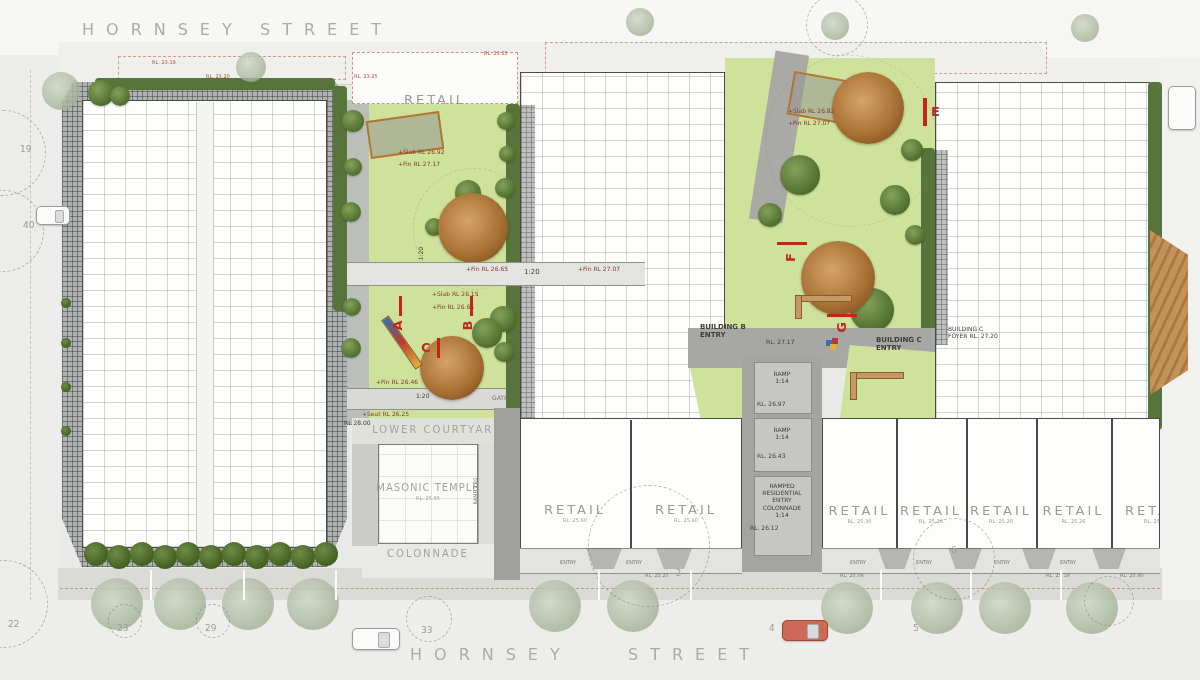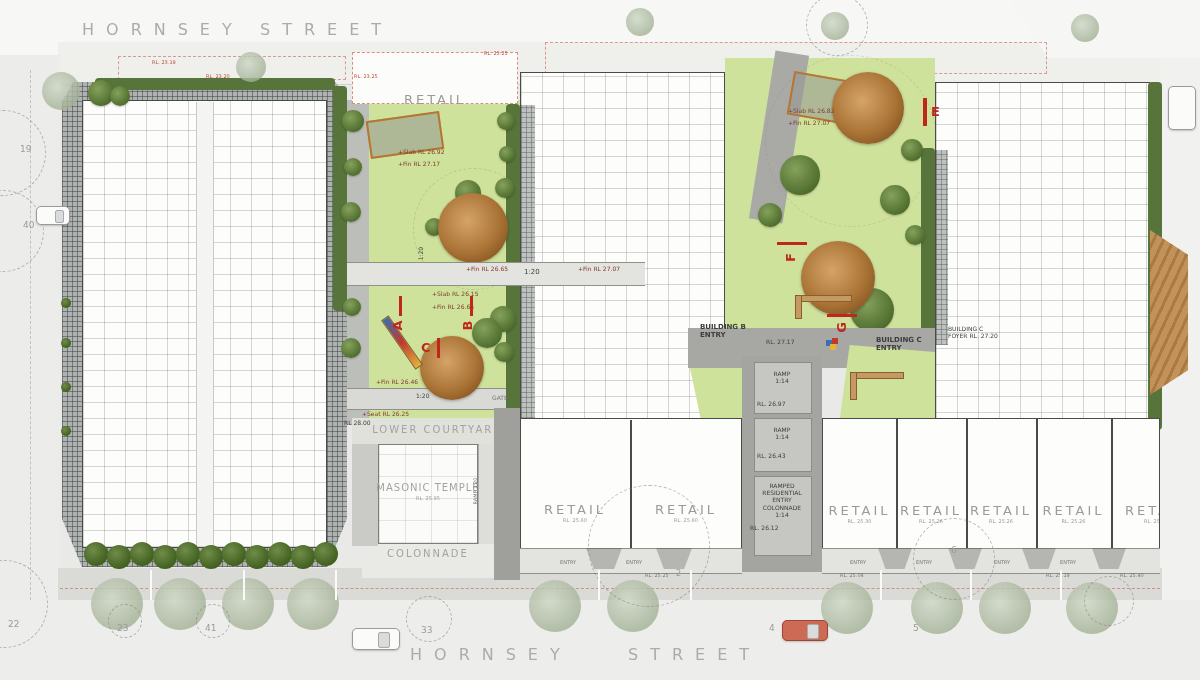--- a/index.html
+++ b/index.html
@@ -328,20 +328,20 @@
     </div>
   <div class="car" style="left:782px;top:620px;width:44px;height:19px;background:#cd6a55;border-color:#9e4535;">
       <div class="win"></div>
     </div>
   <div class="car" style="left:1168px;top:86px;width:26px;height:42px;"></div>
 
   <div class="lbl t9 c-gray" style="left:20px;top:144px;">19</div>
   <div class="lbl t9 c-gray" style="left:23px;top:220px;">40</div>
   <div class="lbl t9 c-gray" style="left:8px;top:619px;">22</div>
   <div class="lbl t9 c-gray" style="left:117px;top:623px;">23</div>
-  <div class="lbl t9 c-gray" style="left:205px;top:623px;">41</div>
+  <div class="lbl t9 c-gray" style="left:205px;top:623px;">29</div>
   <div class="lbl t9 c-gray" style="left:421px;top:625px;">33</div>
   <div class="lbl t8 c-gray" style="left:676px;top:569px;">2</div>
   <div class="lbl t9 c-gray" style="left:769px;top:623px;">4</div>
   <div class="lbl t9 c-gray" style="left:913px;top:623px;">5</div>
   <div class="lbl t9 c-gray" style="left:951px;top:545px;">6</div>
 
 </div>
 
 </body></html>

